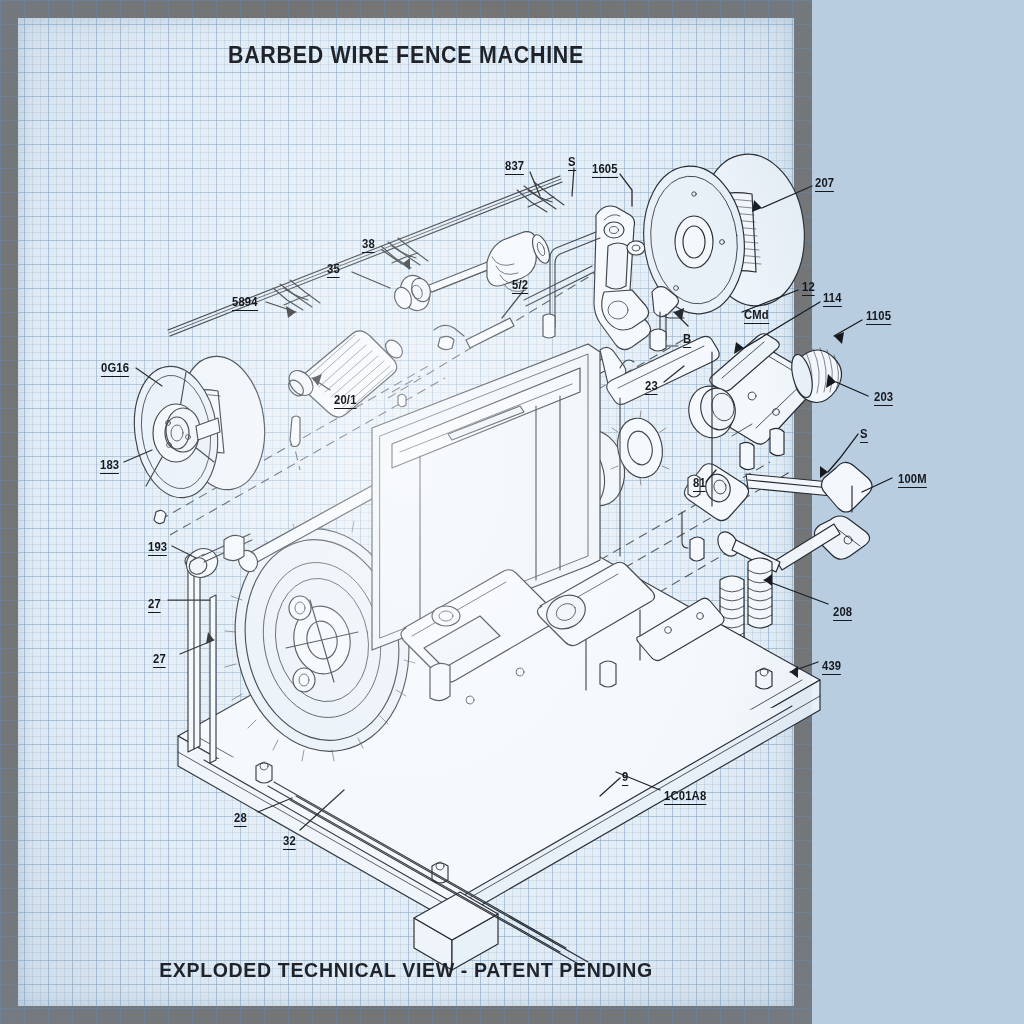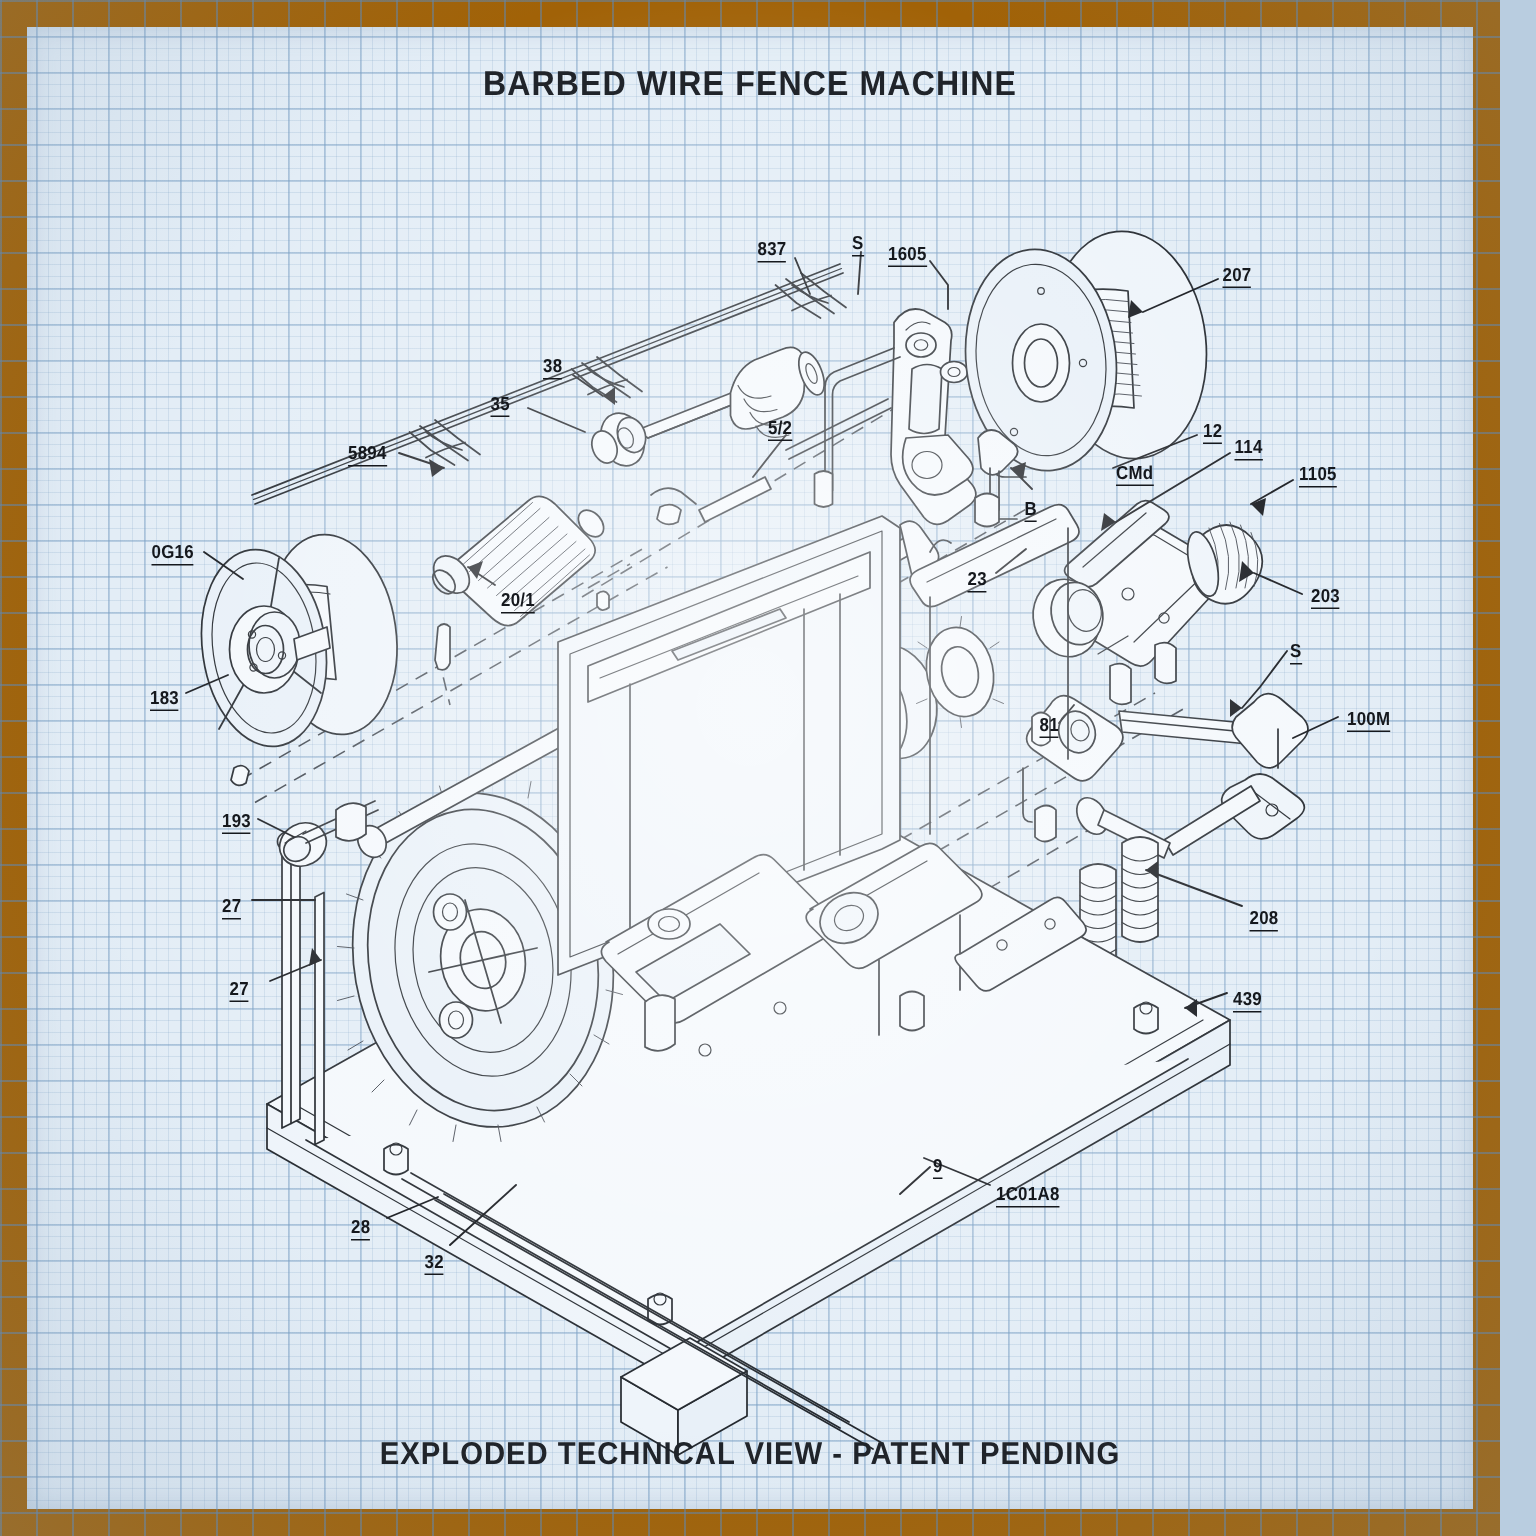--- a/index.html
+++ b/index.html
@@ -2,22 +2,22 @@
 <html><head>
 <meta charset="utf-8">
 <style>
   html,body{margin:0;padding:0;}
   body{
     width:1024px;height:1024px;overflow:hidden;
     font-family:"Liberation Sans", sans-serif;
     background:#b9cde0;
   }
   #sheet{
-    position:relative;width:1000px;height:1024px;
-    background:#a16207;
+    position:relative;width:812px;height:1024px;
+    background:#737373;
   }
   
   .grid-outer{
     position:absolute;inset:0;
     background-image:
       linear-gradient(to right, rgba(96,134,172,.55) 1.4px, transparent 1.4px),
       linear-gradient(to bottom, rgba(96,134,172,.55) 1.4px, transparent 1.4px);
     background-size:24px 24px;
     background-position:0 0;
   }

